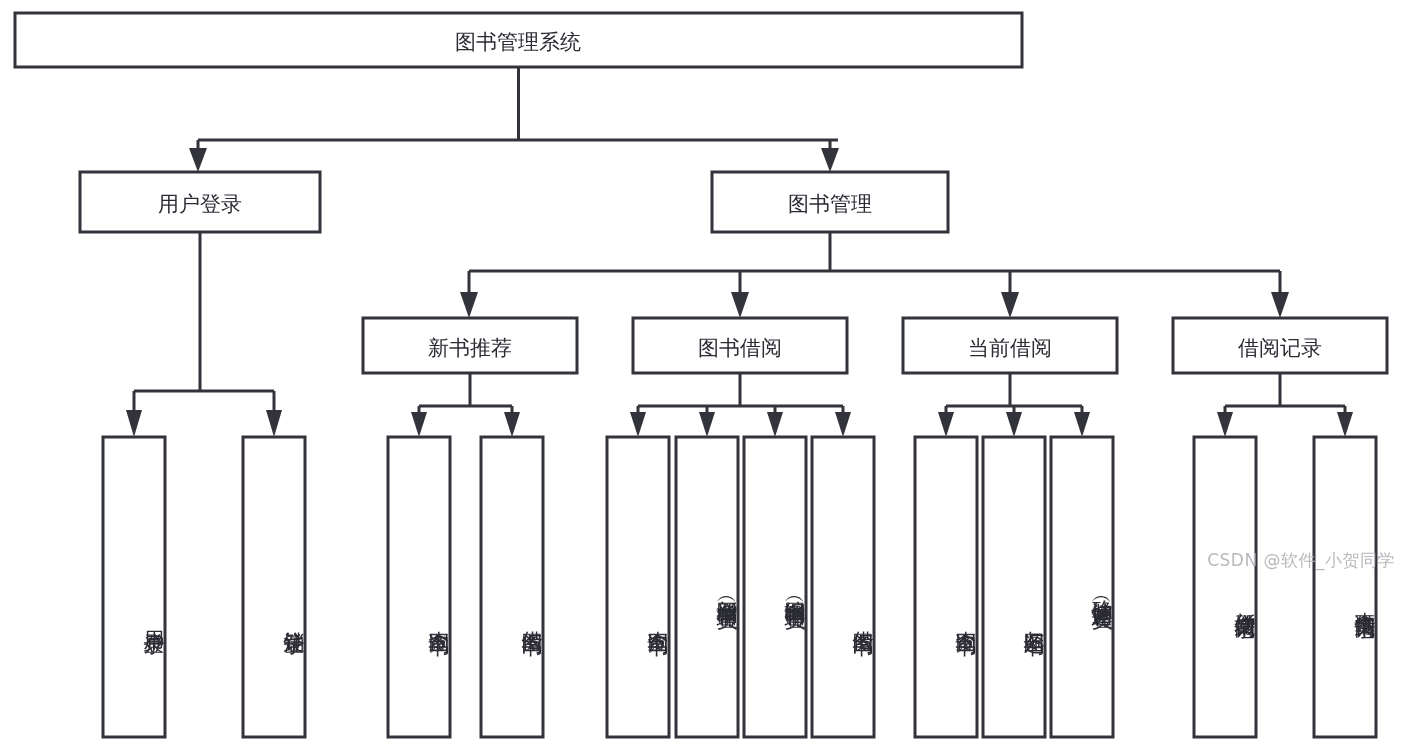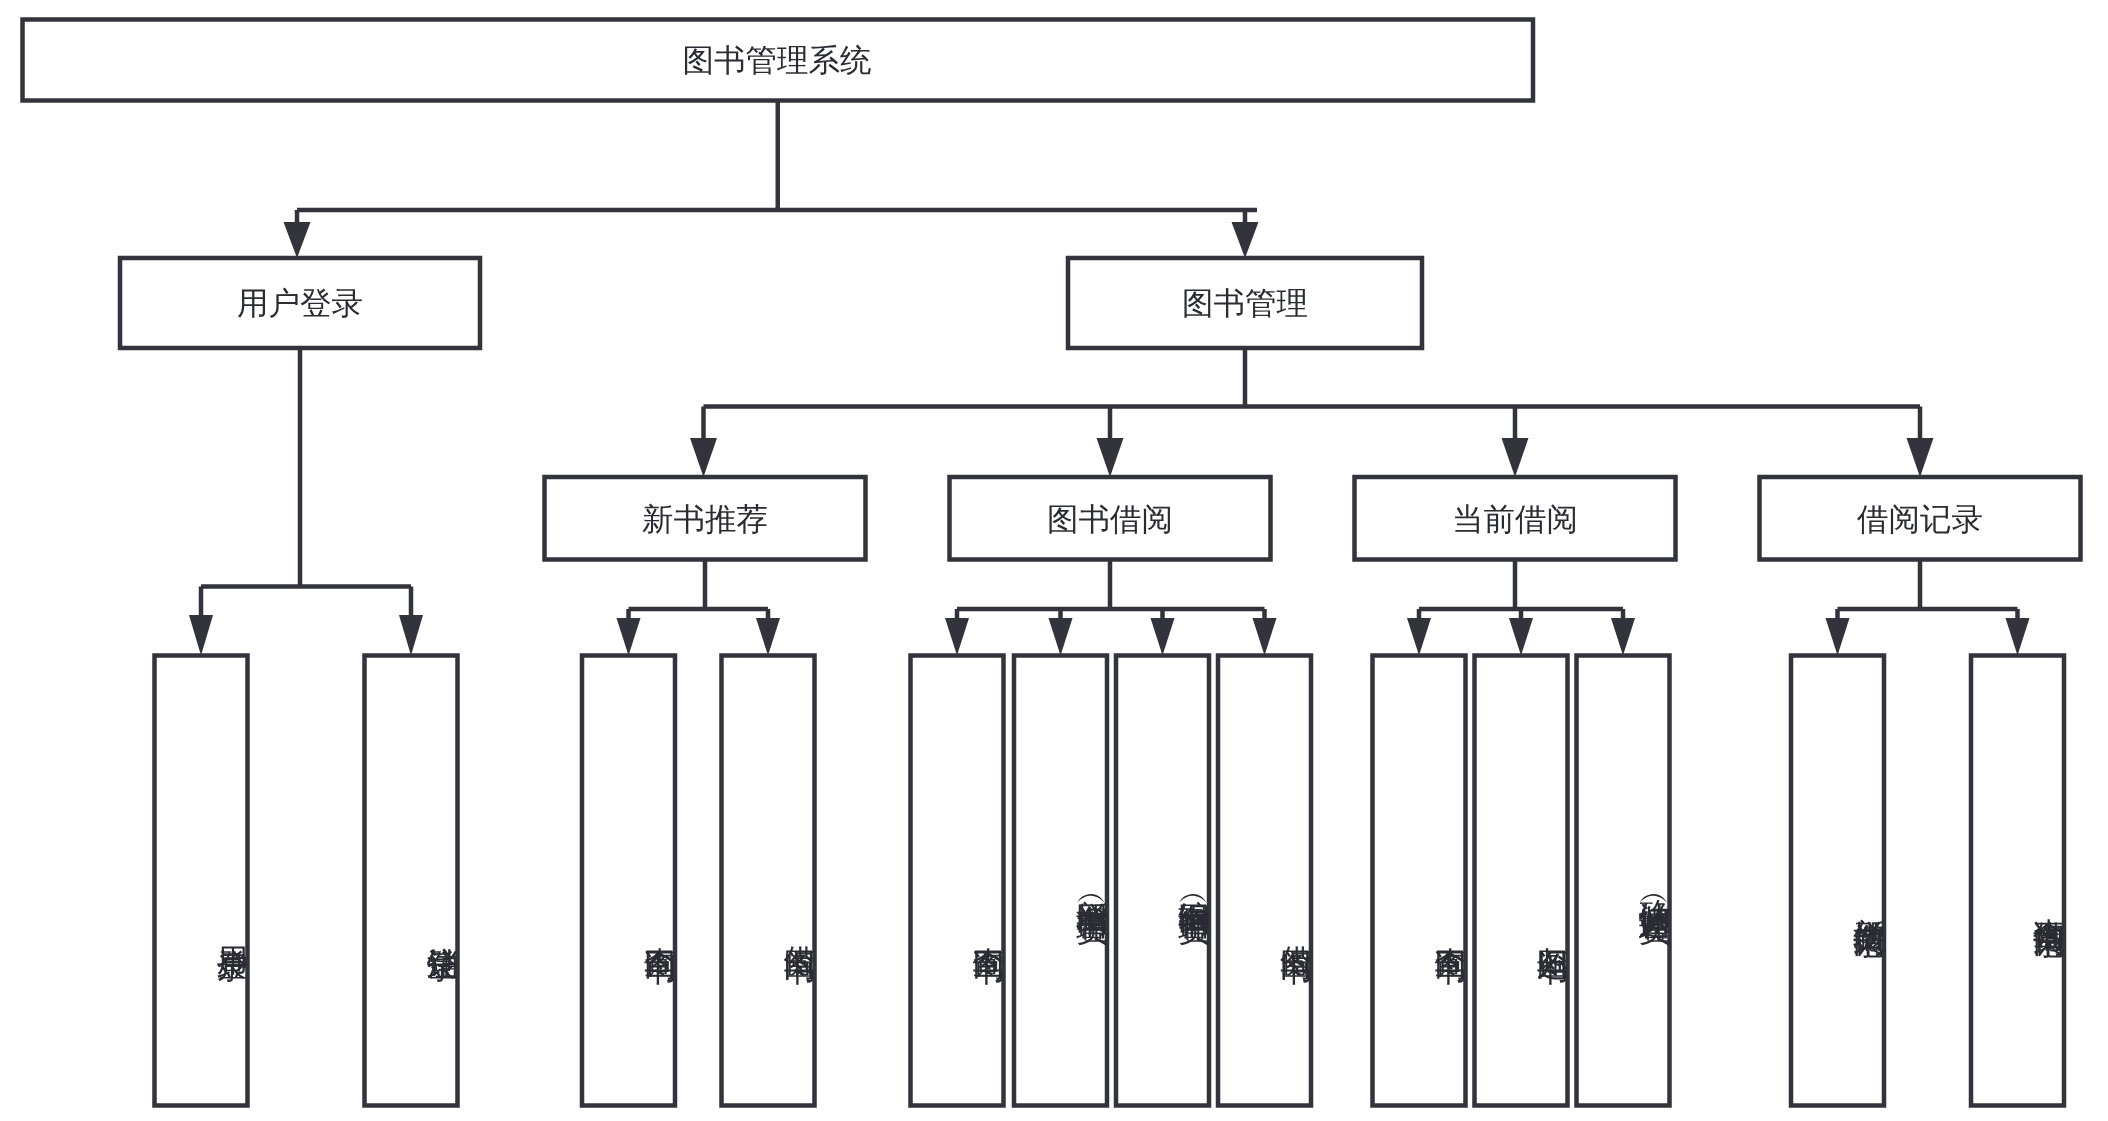--- a/index.html
+++ b/index.html
@@ -189,13 +189,14 @@
   <div class="vert-text-box" style="left:607px; top:497px; width:62px; height:240px;">查询图书</div>
   <div class="vert-text-box" style="left:676px; top:443px; width:62px; height:294px;">新增图书（管理员）</div>
   <div class="vert-text-box" style="left:744px; top:443px; width:62px; height:294px;">编辑图书（管理员）</div>
   <div class="vert-text-box" style="left:812px; top:497px; width:62px; height:240px;">借阅图书</div>
   <div class="vert-text-box" style="left:915px; top:497px; width:62px; height:240px;">查询图书</div>
   <div class="vert-text-box" style="left:983px; top:497px; width:62px; height:240px;">归还图书</div>
   <div class="vert-text-box" style="left:1051px; top:443px; width:62px; height:294px;">确认归还（管理员）</div>
   <div class="vert-text-box" style="left:1194px; top:462px; width:62px; height:275px;">新增借阅记录</div>
   <div class="vert-text-box" style="left:1314px; top:462px; width:62px; height:275px;">查询借阅记录</div>
 
+  <div class="watermark">CSDN @软件_小贺同学</div>
 </div>
 
 </body></html>

